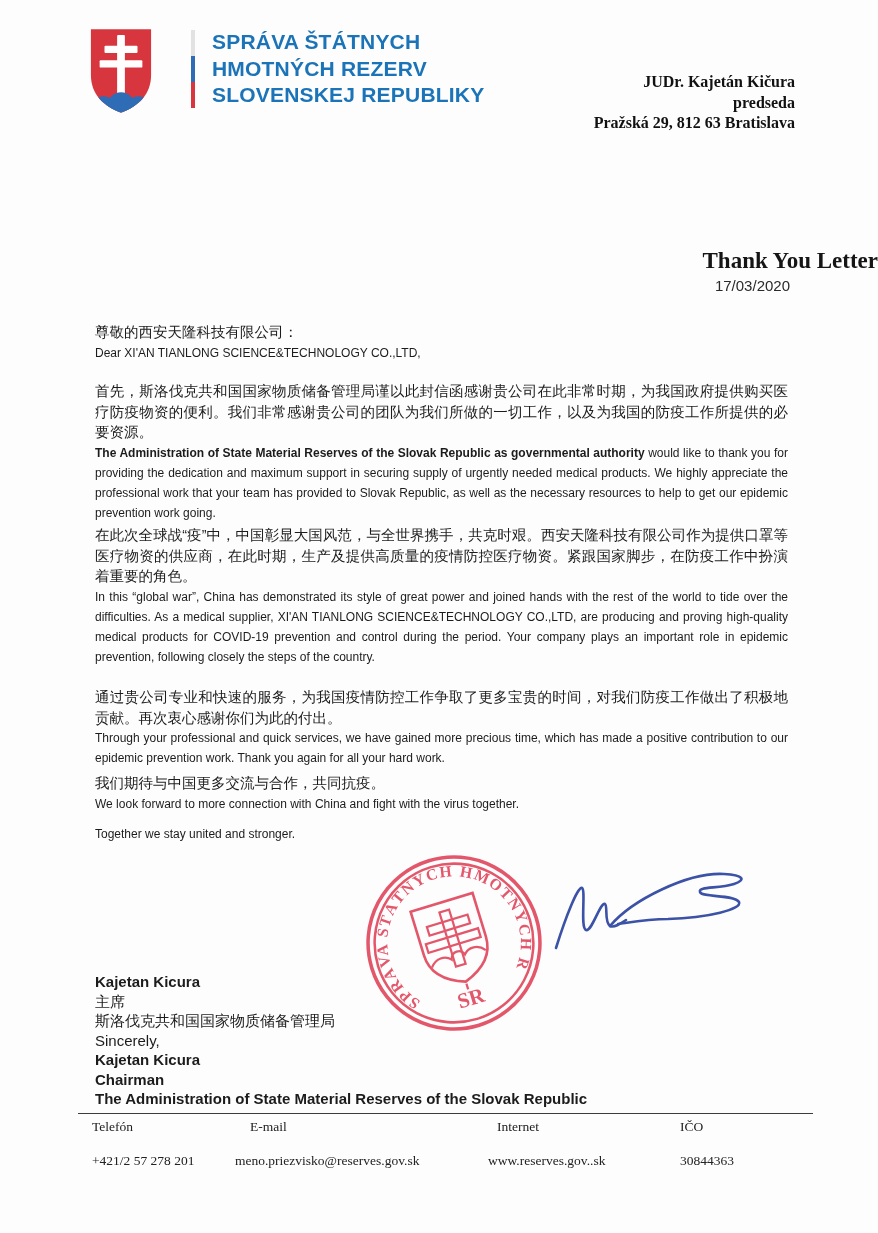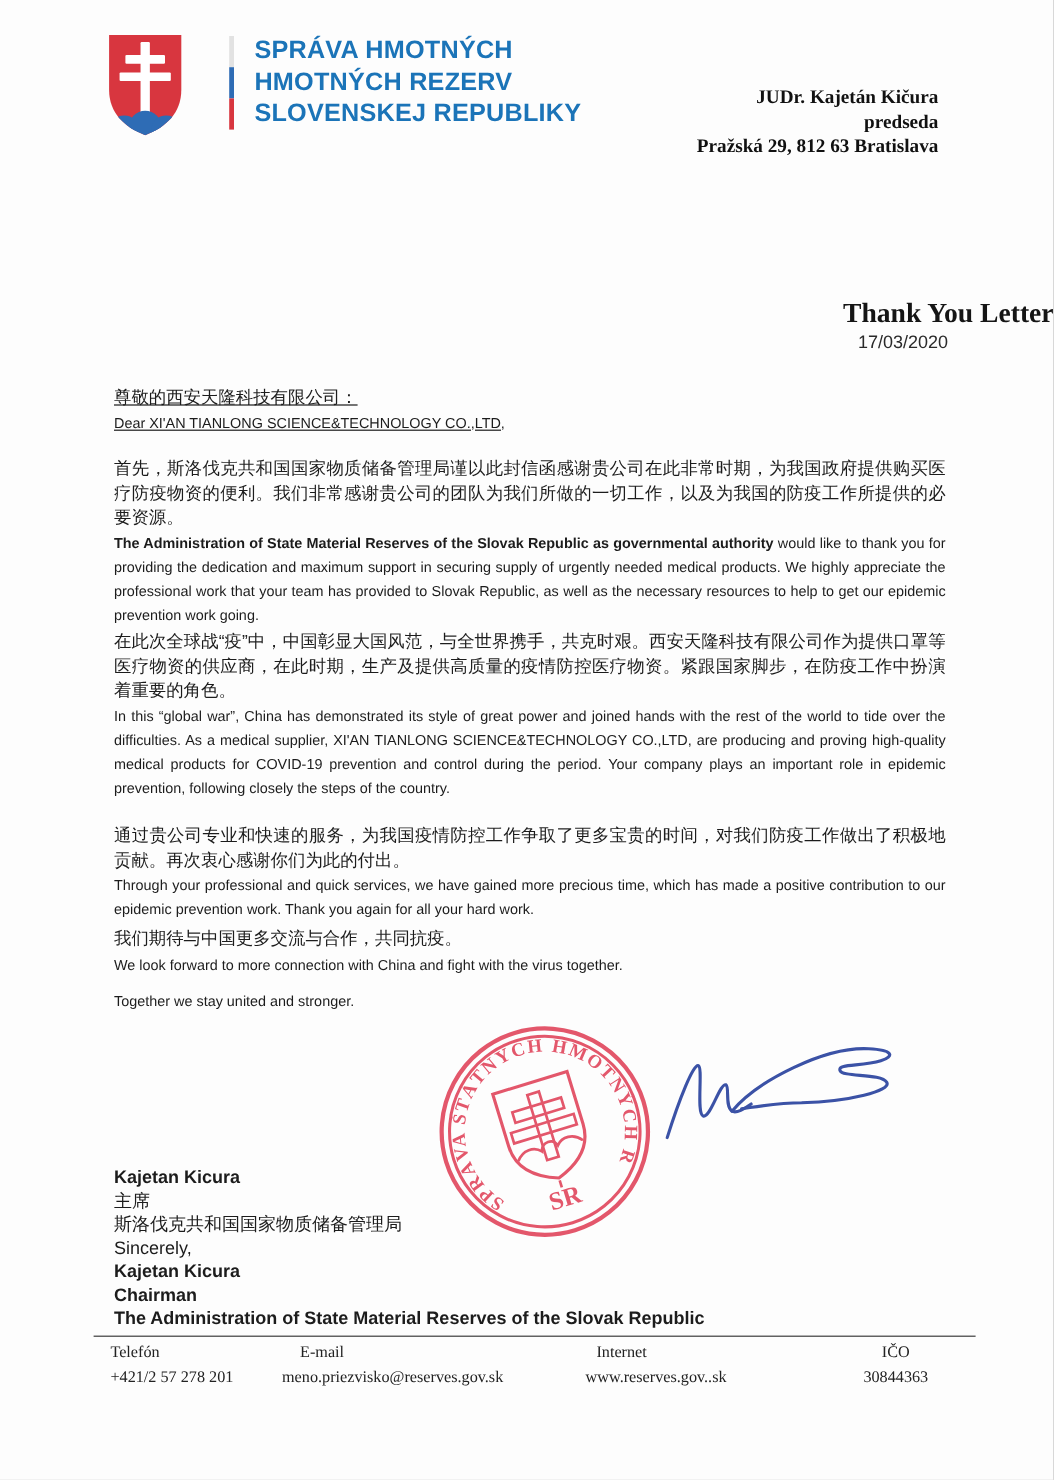--- a/index.html
+++ b/index.html
@@ -9,50 +9,50 @@
     border-right:2px solid #cfcfcf; border-bottom:2px solid #e2e2e2;
     font-family:"Liberation Sans", "DejaVu Sans", sans-serif;
     color:#1c1c1c;
   }
   
   .logo { position:absolute; left:88px; top:25px; display:flex; align-items:flex-start; }
   .coat { width:66px; height:92px; }
   .flagbar { width:4px; height:78px; margin:5px 0 0 37px; display:flex; flex-direction:column; }
   .flagbar span { flex:1; }
   .orgname { margin:4px 0 0 17px; font-weight:bold; font-size:21px; line-height:26.5px; color:#1b74b8; letter-spacing:.2px; }
-  .contact { position:absolute; top:72px; right:96px; text-align:right;
+  .contact { position:absolute; top:72px; right:83px; text-align:right;
              font-family:"Liberation Serif", serif; font-weight:bold; font-size:16px; line-height:20.5px; color:#111; }
   
   .title { position:absolute; top:248px; left:0; right:0; text-align:right;
            font-family:"Liberation Serif", serif; font-size:23px; font-weight:700; color:#151515; }
   .date  { position:absolute; top:277px; right:88px; font-size:15px; color:#2a2a2a; }
   
   .block { position:absolute; left:95px; width:693px; }
   .zh { font-size:14.5px; line-height:20.5px; text-align:justify; margin:0; }
   .en { font-size:12px; line-height:20px;  text-align:justify; margin:0; }
   .b  { font-weight:bold; }
-  .sal { top:322px;text-decoration:underline; }
+  .sal { top:322px; }
   .p0 { top:381px; } .p1 { top:525px; } .p2 { top:687px; } .p3 { top:773px; } .p4 { top:824px; }
   
   .stamp { position:absolute; left:364px; top:852px; width:180px; height:182px;
            transform:rotate(-17deg); opacity:.93; }
   .stamp text { font-family:"Liberation Serif", serif; font-weight:bold; }
   .signature { position:absolute; left:548px; top:864px; width:205px; height:92px; }
   .sigblock { position:absolute; left:95px; top:972px; font-size:15px; line-height:19.5px; }
   .sigblock div { margin:0; }
   
   .footer { position:absolute; left:78px; top:1113px; width:735px;
             border-top:1.5px solid #3c3c3c; padding-top:5px;
             display:grid; grid-template-columns:147px 255px 192px 1fr;
             font-family:"Liberation Serif", serif; font-size:13.5px; color:#222; }
-  .flabel { margin-bottom:5px; }
+  .flabel { margin-bottom:18px; }
   .c1 .flabel,.c1 .fval { padding-left:14px; }
   .c2 .flabel { padding-left:25px; } .c2 .fval { padding-left:10px; }
   .c3 .flabel { padding-left:17px; } .c3 .fval { padding-left:8px; }
-  .c4 .flabel,.c4 .fval { padding-left:8px;text-align:center; }
+  .c4 .flabel,.c4 .fval { padding-left:8px; }
 </style>
 </head>
 <body>
 
 <div class="page">
 
   <div class="logo">
     <svg class="coat" viewBox="0 0 68 92">
       <defs>
           <clipPath id="shieldClip">
@@ -70,21 +70,21 @@
         <circle cx="34" cy="82" r="14" fill="#2e6cb5"></circle>
         <circle cx="52" cy="85" r="13" fill="#2e6cb5"></circle>
       </g>
     </svg>
     <div class="flagbar">
       <span style="background:#e2e2e2"></span>
       <span style="background:#2e6cb5"></span>
       <span style="background:#d8363f"></span>
     </div>
     <div class="orgname">
-      <div>SPRÁVA HMOTNÝCH</div>
+      <div>SPRÁVA ŠTÁTNYCH</div>
       <div>HMOTNÝCH REZERV</div>
       <div>SLOVENSKEJ REPUBLIKY</div>
     </div>
   </div>
 
   <div class="contact">
     <div>JUDr. Kajetán Kičura</div>
     <div>predseda</div>
     <div>Pražská 29, 812 63 Bratislava</div>
   </div>

